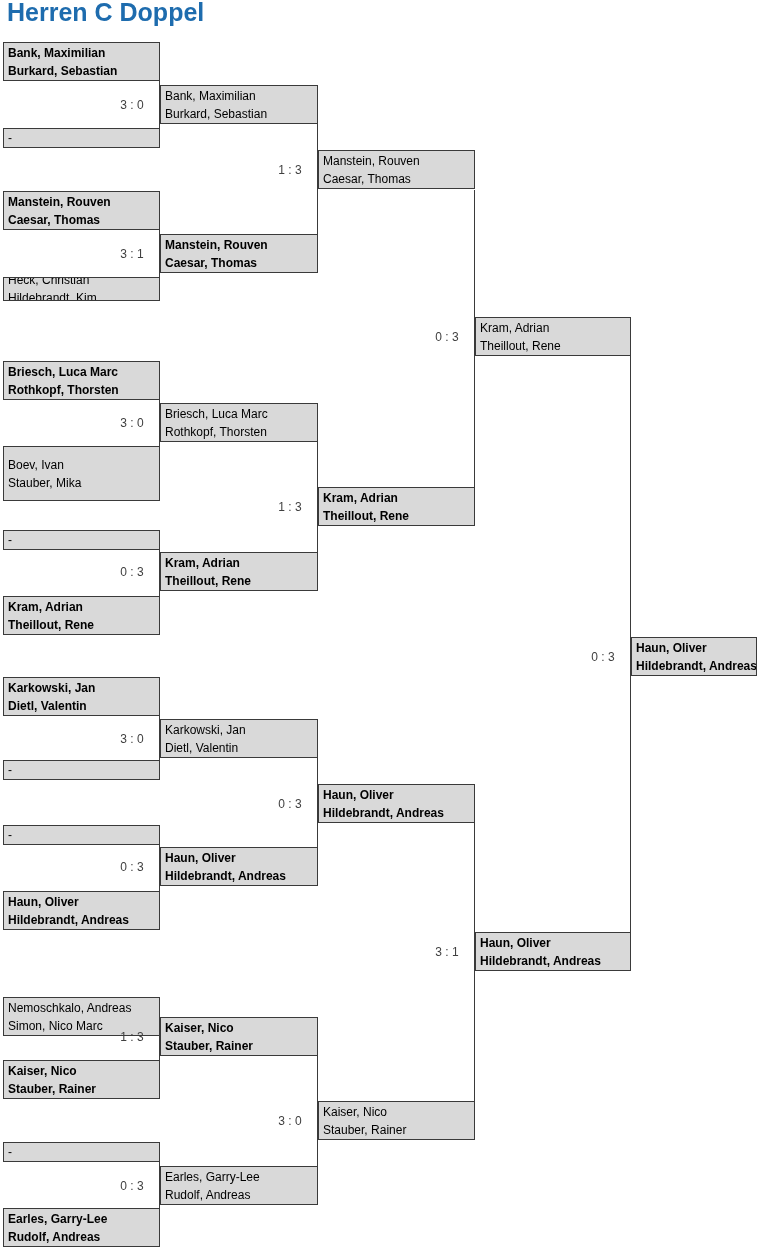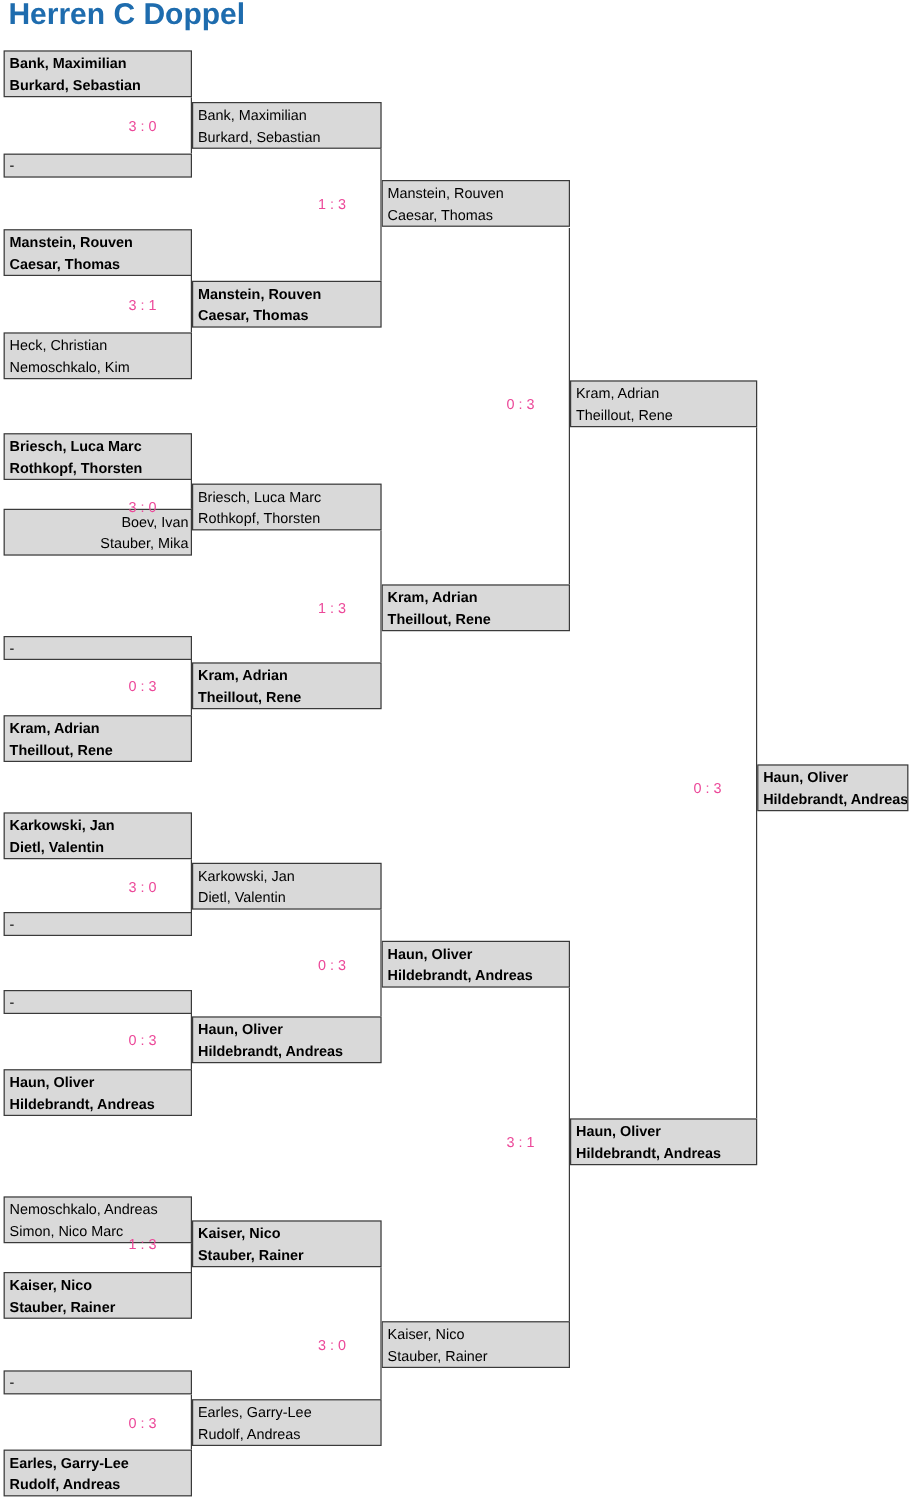--- a/index.html
+++ b/index.html
@@ -17,22 +17,22 @@
   .team-box {
     position:absolute; box-sizing:border-box;
     background:#d9d9d9; border:1px solid #3a3a3a;
     padding:0 2px 0 4px; overflow:hidden; white-space:nowrap;
     font-size:12px; color:#000;
     display:flex; flex-direction:column; justify-content:center;
   }
   .team-box .line { display:block; line-height:18px; }
   .team-box.bold { font-weight:bold; }
   .score-label {
-    position:absolute; width:50px; text-align:left;
-    font-size:12px; line-height:16px; color:#ec4899;
+    position:absolute; width:50px; text-align:center;
+    font-size:12px; line-height:16px; color:#404040;
   }
   .connector {
     position:absolute; width:1px; background:#3a3a3a;
   }
 </style>
 </head>
 <body>
 
 <div id="stage">
   <h1 class="page-title">Herren C Doppel</h1>
@@ -56,29 +56,29 @@
         <span class="line">Bank, Maximilian</span>
         <span class="line">Burkard, Sebastian</span>
       </div>
       <div class="team-box" style="left: 3px; top: 128px; width: 157px; height: 20px;">
         <span class="line">-</span>
       </div>
       <div class="team-box bold" style="left: 3px; top: 191px; width: 157px; height: 39px;">
         <span class="line">Manstein, Rouven</span>
         <span class="line">Caesar, Thomas</span>
       </div>
-      <div class="team-box" style="left: 3px; top: 277px; width: 157px; height: 39px;">
+      <div class="team-box" style="left: 3px; top: 277px; width: 157px; height: 24px;">
         <span class="line">Heck, Christian</span>
-        <span class="line">Nemoschkalo, Kim</span>
+        <span class="line">Hildebrandt, Kim</span>
       </div>
       <div class="team-box bold" style="left: 3px; top: 361px; width: 157px; height: 39px;">
         <span class="line">Briesch, Luca Marc</span>
         <span class="line">Rothkopf, Thorsten</span>
       </div>
-      <div class="team-box" style="left: 3px; top: 424px; width: 157px; height: 39px; align-items: flex-end;">
+      <div class="team-box" style="left: 3px; top: 446px; width: 157px; height: 55px;">
         <span class="line">Boev, Ivan</span>
         <span class="line">Stauber, Mika</span>
       </div>
       <div class="team-box" style="left: 3px; top: 530px; width: 157px; height: 20px;">
         <span class="line">-</span>
       </div>
       <div class="team-box bold" style="left: 3px; top: 596px; width: 157px; height: 39px;">
         <span class="line">Kram, Adrian</span>
         <span class="line">Theillout, Rene</span>
       </div>

